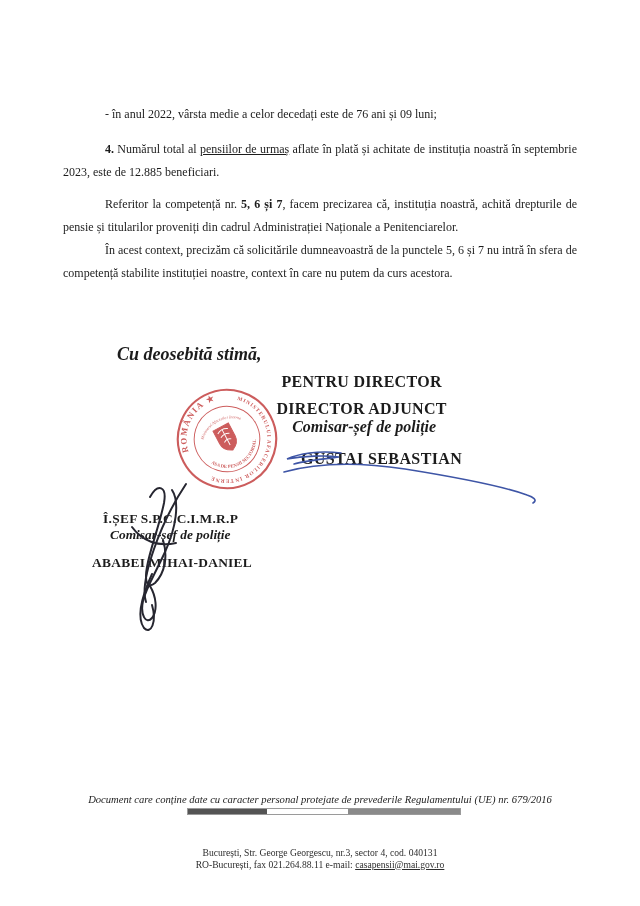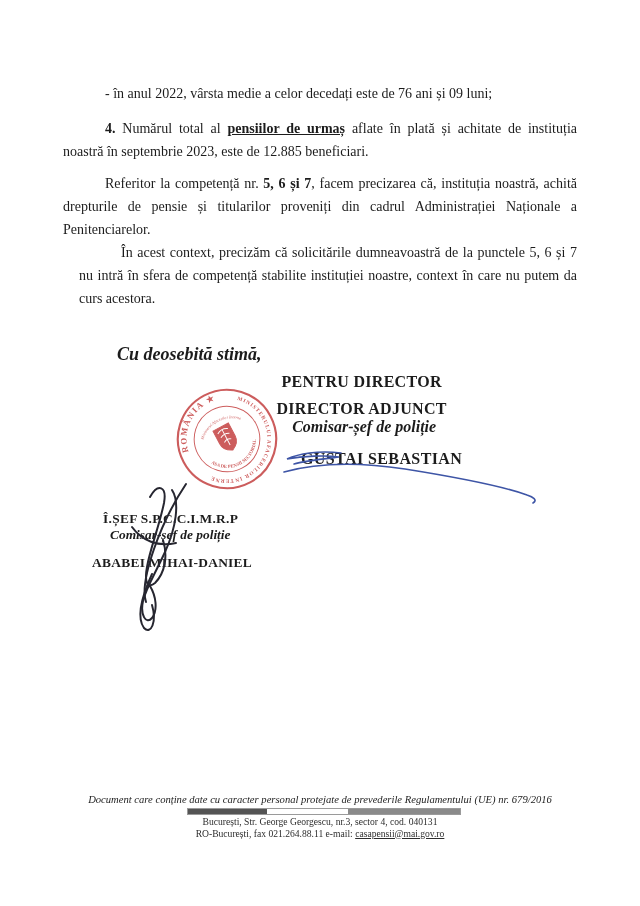--- a/index.html
+++ b/index.html
@@ -4,30 +4,30 @@
 <style>
   * { margin:0; padding:0; box-sizing:border-box; }
   html,body { background:#fff; }
   .page {
     position:relative; width:640px; height:906px; margin:0 auto;
     background:#ffffff; overflow:hidden;
     font-family:"Liberation Serif", serif; color:#1c1c1c;
   }
   
   .content {
-    position:absolute; left:63px; top:82px; width:514px;
-    font-size:14px; line-height:23px;
+    position:absolute; left:63px; top:103px; width:514px;
+    font-size:12px; line-height:23px;
   }
   .bullets { margin-left:42px; }
   .para { text-align:justify; text-indent:42px; }
   .p4 { margin-top:12px; }
   .p5 { margin-top:9px; }
-  .p6 { margin-top:0;margin-left:16px; }
+  .p6 { margin-top:0; }
   .bold { font-weight:bold; }
-  .bold-underline { font-weight:bold; text-decoration:underline; }
+  .bold-underline { font-weight:normal; text-decoration:underline; }
   .closing {
     position:absolute; left:117px; top:344px;
     font-size:18px; font-weight:bold; font-style:italic;
   }
   
   .stamp {
     position:absolute; left:174px; top:386px; width:106px; height:106px;
     transform:rotate(-28deg); opacity:.82;
   }
   .stamp text { font-family:"Liberation Serif", serif; fill:#c23a3a; }
@@ -48,21 +48,21 @@
     font-size:10.6px; font-weight:normal; font-style:italic; color:#222;
   }
   .footer-bar {
     position:absolute; left:187px; top:808px; width:274px; height:7px;
     border:1px solid #9a9a9a; display:flex;
   }
   .footer-bar .seg1 { width:29%; background:#545454; }
   .footer-bar .seg2 { width:30%; background:#ffffff; }
   .footer-bar .seg3 { width:41%; background:#8a8a8a; }
   .footer-addr {
-    position:absolute; left:145px; top:816px; width:350px; text-align:center;
+    position:absolute; left:145px; top:847px; width:350px; text-align:center;
     font-size:9.6px; line-height:11.5px; color:#2d2d2d;
   }
   .email-link { color:#2d2d2d; text-decoration:underline; }
 </style>
 </head>
 <body>
 
 <div class="page">
 
   <div class="content">

